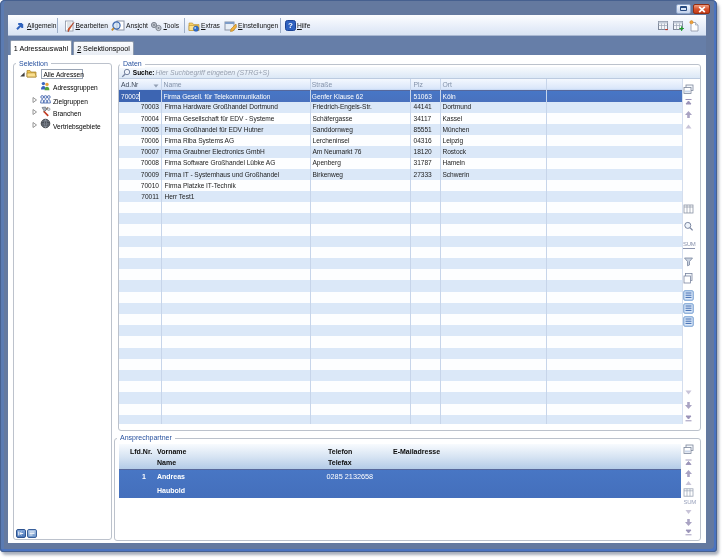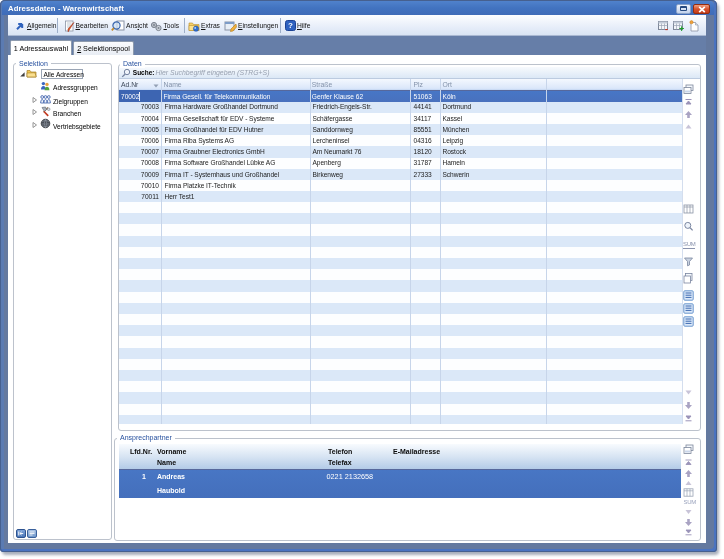--- a/index.html
+++ b/index.html
@@ -34,21 +34,20 @@
 .vline{position:absolute;top:79px;height:344.8px;width:1px;background:#c7d5ea;}
 
 .tree{position:absolute;font-size:6.6px;color:#000;line-height:9px;white-space:nowrap;}
 
 #ahead{position:absolute;left:118.5px;top:444px;width:562.5px;height:24.5px;background:linear-gradient(#f8fbfe,#d4e2f2 55%,#b3cbe7);}
 .ah{position:absolute;font-size:7px;font-weight:bold;color:#0a0a0a;line-height:8px;white-space:nowrap;}
 #aselrow{position:absolute;left:118.5px;top:468.5px;width:562.5px;height:29px;background:linear-gradient(#4876c4,#446fbc);border-top:1px solid #56689c;}
 .aw{position:absolute;font-size:7px;font-weight:bold;color:#fff;line-height:8px;white-space:nowrap;}
 </style></head><body>
 <div id="win">
- <div id="title">Adressdaten - Warenwirtschaft</div>
  <div id="btnmax">
       <i></i>
     </div>
  <div id="btnclose"></div>
  <svg class="abs" style="left:698px;top:5.5px" width="8" height="7" viewBox="0 0 8 7">
       <path d="M1.2 0.8 L6.8 6.2 M6.8 0.8 L1.2 6.2" stroke="#fff" stroke-width="1.7"></path>
     </svg>
  <div id="toolbar"></div>
  <svg class="abs" style="left:15px;top:21px" width="10" height="10" viewBox="0 0 10 10">
       <path d="M2 8.2 L7.2 3 M7.2 3 L3.2 3 M7.2 3 L7.2 7" stroke="#2f62bc" stroke-width="2" fill="none"></path>
@@ -316,21 +315,21 @@
 <div class="ah" style="left:130px;top:447.5px;">Lfd.Nr.</div>
 <div class="ah" style="left:157px;top:447.5px;">Vorname</div>
 <div class="ah" style="left:157px;top:458.5px;">Name</div>
 <div class="ah" style="left:328px;top:447.5px;">Telefon</div>
 <div class="ah" style="left:328px;top:458.5px;">Telefax</div>
 <div class="ah" style="left:393px;top:447.5px;">E-Mailadresse</div>
 <div id="aselrow"></div>
 <div class="aw" style="left:142px;top:473px;">1</div>
 <div class="aw" style="left:157px;top:473px;">Andreas</div>
 <div class="aw" style="left:157px;top:486.5px;">Haubold</div>
-<div class="aw" style="left:326.5px;top:472.5px;font-weight:normal;font-size:7.3px;">0221 2132658</div>
+<div class="aw" style="left:326.5px;top:472.5px;font-weight:normal;font-size:7.3px;">0285 2132658</div>
 <svg class="abs" style="left:683px;top:444px" width="11" height="11" viewBox="0 0 11 11">
       <rect x="3" y="1" width="7" height="5.5" fill="#f5f8fc" stroke="#7a869b" stroke-width="0.8"></rect>
       <rect x="1" y="3.5" width="7" height="6" fill="#fff" stroke="#7a869b" stroke-width="0.8"></rect>
       <rect x="2" y="6.5" width="5" height="2" fill="#c9d6ea"></rect>
     </svg>
 <svg class="abs" style="left:684px;top:459px" width="9" height="8" viewBox="0 0 9 8">
       <path d="M1.5 1 h6 M4.5 2.5 L7 5.5 L2 5.5 Z" stroke="#9a93b8" fill="#9a93b8" stroke-width="0.9"></path>
     </svg>
 <svg class="abs" style="left:684px;top:469px" width="9" height="9" viewBox="0 0 9 9">
       <path d="M4.5 1 L8 5 L5.8 5 L5.8 8 L3.2 8 L3.2 5 L1 5 Z" fill="#9a93b8" fill-opacity="0.85"></path>

